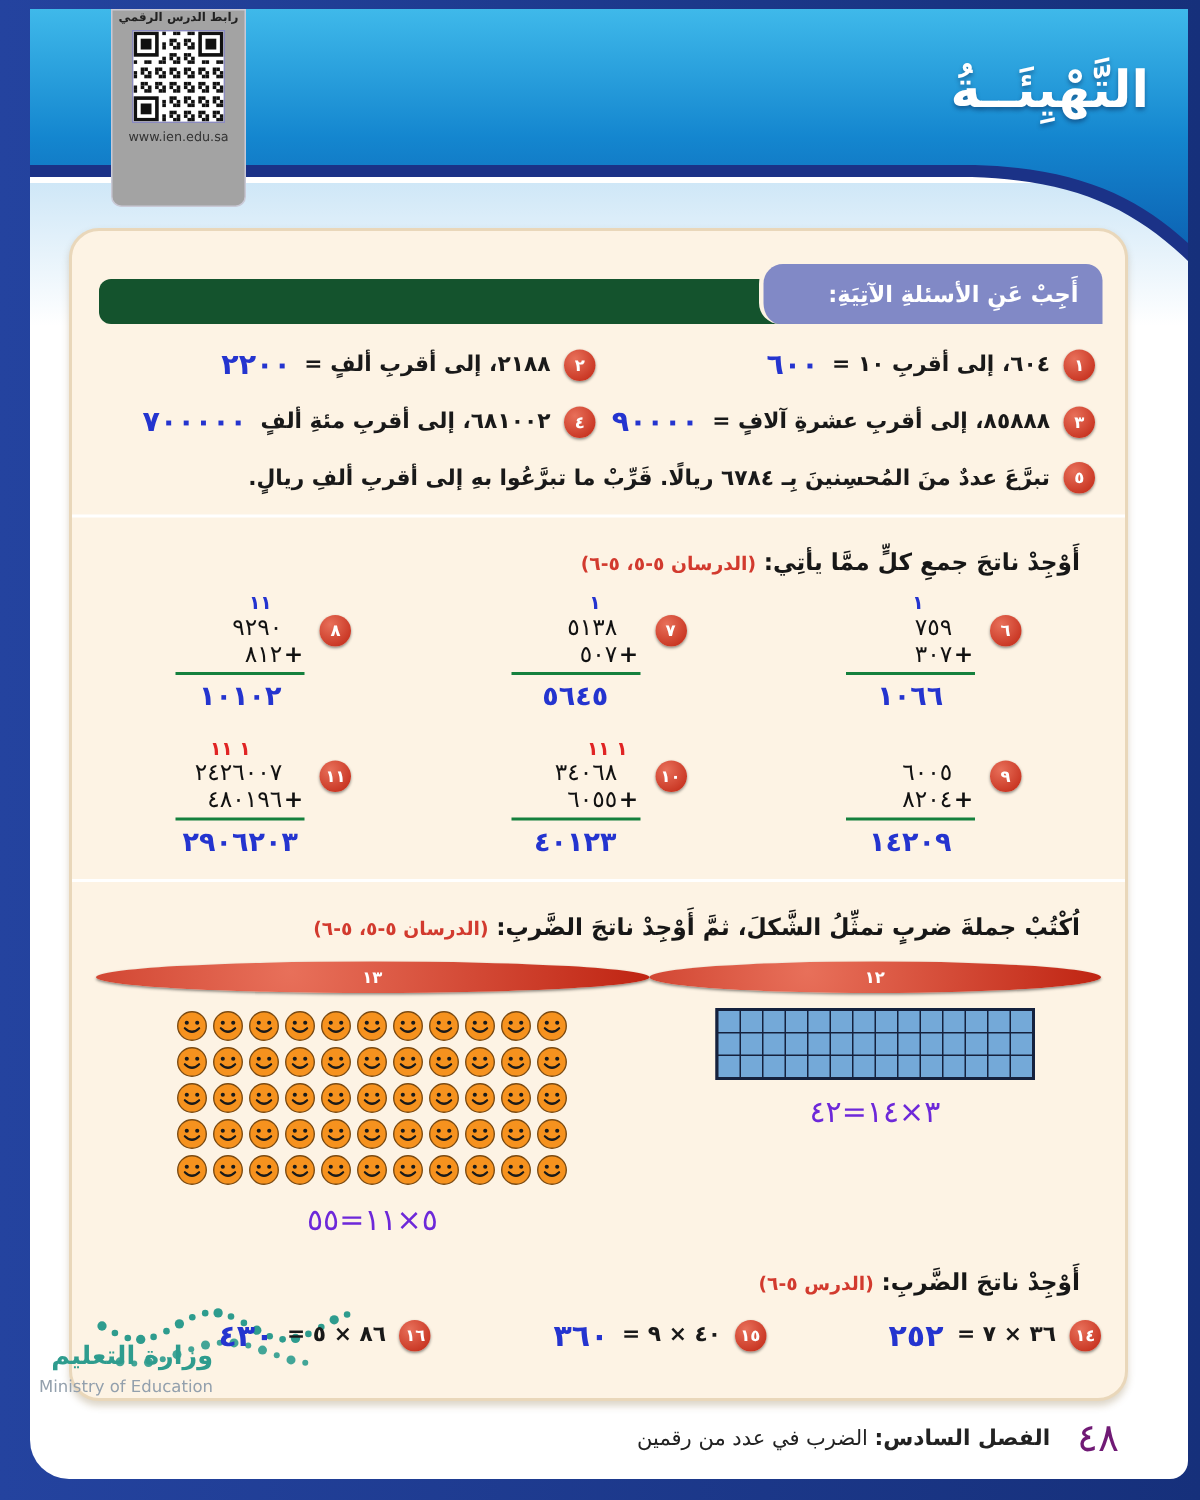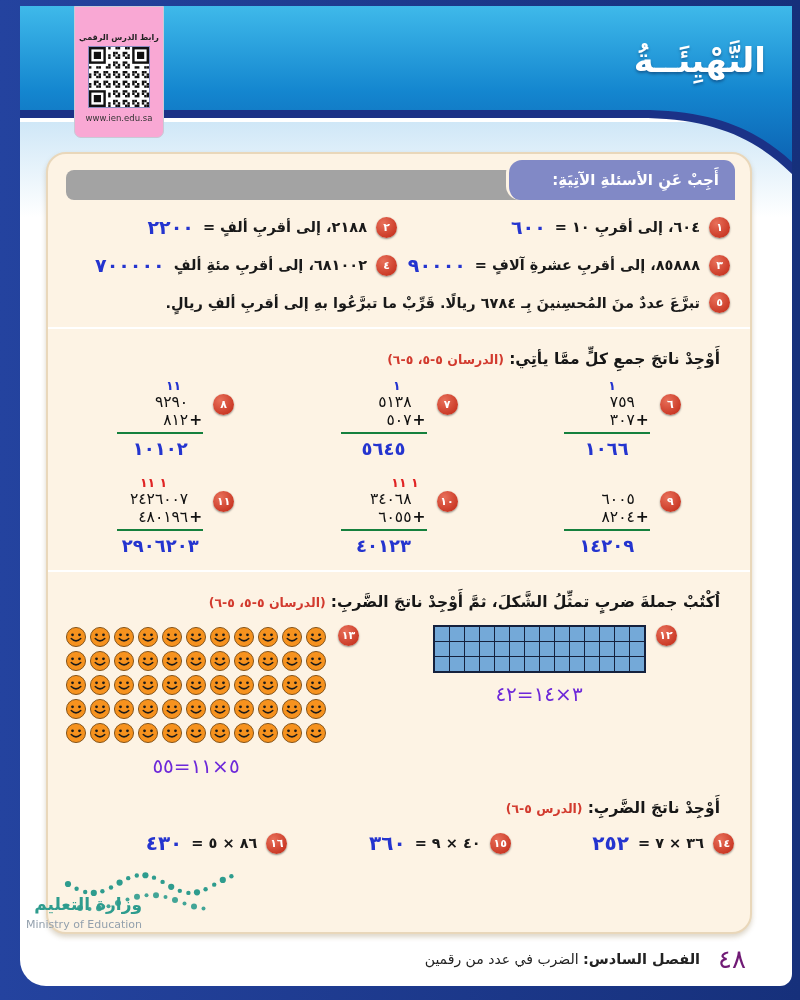--- a/index.html
+++ b/index.html
@@ -20,35 +20,34 @@
     background: linear-gradient(#cfe7f7, #ffffff);
   }
   .band { position: absolute; top: 0; left: 0; width: 100%; height: 170px; pointer-events: none; }
   .band-title {
     position: absolute; top: 34px; right: 26px; color: #ffffff;
     font-size: 34px; font-weight: bold; letter-spacing: 1px;
     text-shadow: 0 2px 3px rgba(0,0,40,.35); z-index: 3;
   }
   .qr-card {
     position: absolute; top: 0; left: 54px; width: 90px; height: 132px;
-    background: #f9a8d4; border: 1px solid #c9c9d6; border-radius: 0 0 7px 7px;
+    background: #a3a3a3; border: 1px solid #c9c9d6; border-radius: 0 0 7px 7px;
     z-index: 4; display: flex; flex-direction: column; align-items: center;
-    padding-top: 26px;
   }
   .qr-label { font-size: 8px; font-weight: bold; color: #222; margin-bottom: 4px; white-space: nowrap; }
   .qr { width: 62px; height: 62px; border: 1px solid #8a8ac0; background: #fff; }
   .qr-url { font-size: 8.5px; color: #333; margin-top: 5px; direction: ltr; }
   
   .card {
     position: absolute; top: 146px; left: 26px; right: 40px; height: 782px;
     background: #fdf3e4; border: 2px solid #e9d7ba; border-radius: 20px;
     box-shadow: 0 3px 5px rgba(120,90,40,.25);
     padding: 0 16px; z-index: 2;
   }
-  .qbar { position: relative; height: 30px; margin: 16px 2px 0; background: #a3a3a3; border-radius: 8px; }
+  .qbar { position: relative; height: 30px; margin: 32px 2px 0; background: #14532d; border-radius: 8px; }
   .qtab {
     position: absolute; top: -13px; right: -6px; height: 43px; min-width: 232px;
     background: #8189c6; border: 3px solid #fdf3e4; border-bottom: none;
     border-radius: 16px 14px 0 14px;
     display: flex; align-items: center; padding: 0 16px;
   }
   .qtab span { color: #ffffff; font-size: 15px; font-weight: bold; white-space: nowrap; }
   .sec-head { text-align: right; padding: 0 14px; margin-top: 20px; }
   .instr { font-size: 15.5px; font-weight: bold; color: #171717; }
   .ref { font-size: 12.5px; font-weight: bold; color: #d23a2e; }
@@ -74,21 +73,21 @@
   .add-col { display: inline-block; min-width: 86px; }
   .carry { text-align: right; height: 15px; font-size: 12.5px; font-weight: bold; letter-spacing: 2px; }
   .c-blue { color: #2434cf; }
   .c-red  { color: #e02424; }
   .num-line, .bot-line { text-align: right; font-size: 15.5px; color: #111; letter-spacing: 3px; white-space: nowrap; }
   .bot-line { border-bottom: 2px solid #15803d; padding-bottom: 3px; }
   .plus, .plus-sp { display: inline-block; width: 15px; text-align: center; letter-spacing: 0; font-weight: bold; }
   .add-ans { text-align: center; color: #2434cf; font-weight: bold; font-size: 18px; letter-spacing: 5px; margin-top: 4px; white-space: nowrap; }
   
   .model-grid { display: grid; grid-template-columns: 45% 55%; margin-top: 14px; align-items: start; }
-  .m-prob { display: flex; gap: 10px; justify-content: flex-end; }
+  .m-prob { display: flex; gap: 10px; justify-content: center; flex-direction: column; }
   .fig-col { display: flex; flex-direction: column; align-items: center; }
   .sq-grid { display: grid; border: 2px solid #15213d; background: #15213d; gap: 1px; }
   .sq-cell { width: 14px; height: 14px; background: #74a9d8; }
   .smile-grid { line-height: 0; }
   .smile-grid .sm { display: inline-block; width: 22px; height: 22px; margin: 1px; }
   .fig-ans { color: #6d28d9; font-weight: normal; font-size: 20px; letter-spacing: 2px; margin-top: 9px; }
   
   .prod-grid { display: grid; grid-template-columns: 1fr 1fr 1fr; margin-top: 14px; position: relative; z-index: 1; }
   .prod-prob { display: flex; align-items: center; gap: 9px; justify-content: start; }
   .prod-prob .ans-blue { font-size: 20px; letter-spacing: 3px; }

